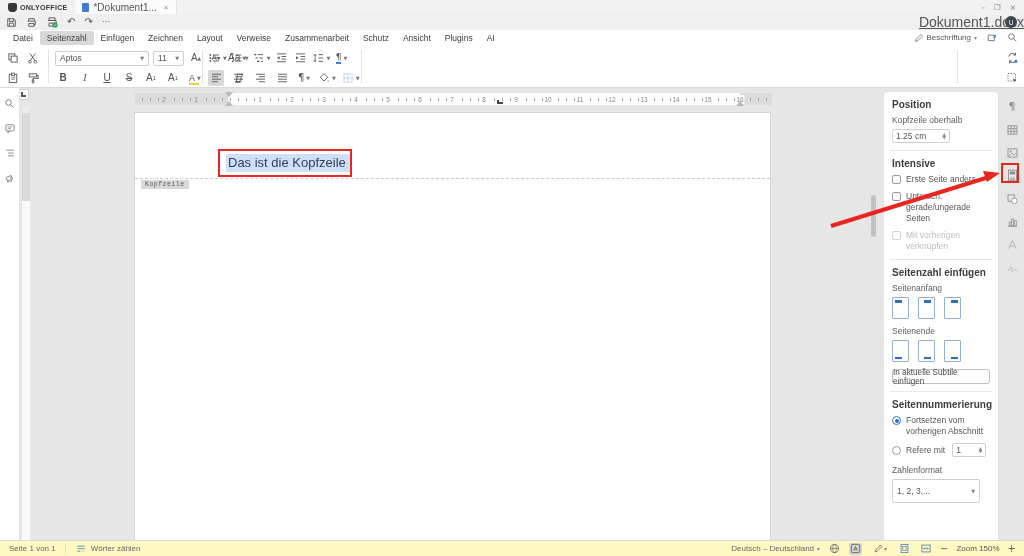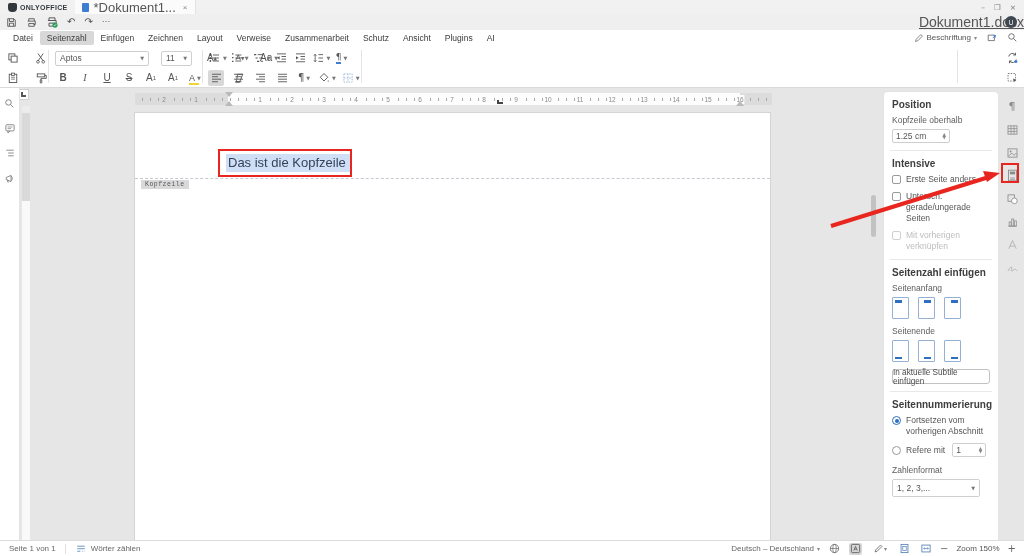--- a/index.html
+++ b/index.html
@@ -7,21 +7,21 @@
   body { font-family:"Liberation Sans", sans-serif; color:#444; background:#e6e6e6; position:relative; }
   .abs { position:absolute; }
 
   
   .tabbar { left:0; top:0; width:1024px; height:14px; background:#f1f1f1; display:flex; align-items:center; }
   .brand { display:flex; align-items:center; gap:3px; padding:0 8px; }
   .brand-logo { width:9px; height:9px; background:#33383d; border-radius:2px 2px 4px 4px; }
   .brand-name { font-size:7px; font-weight:bold; color:#33383d; letter-spacing:.3px; }
   .doc-tab { height:14px; background:#fbfbfb; display:flex; align-items:center; gap:4px; padding:0 7px; border-right:1px solid #e2e2e2; }
   .tab-docicon { width:7px; height:9px; background:#3d7dd4; border-radius:1px; }
-  .tab-label { font-size:13px; color:#555; }
+  .tab-label { font-size:10px; color:#555; }
   .tab-close { font-size:8px; color:#888; margin-left:3px; cursor:pointer; }
   .win-controls { margin-left:auto; display:flex; gap:9px; padding-right:8px; }
   .win-controls span { font-size:7.5px; color:#777; font-family:"DejaVu Sans", sans-serif; }
 
   .titlebar { left:0; top:14px; width:1024px; height:16px; background:#efefef; }
   .quick-access { position:absolute; left:6px; top:1px; display:flex; align-items:center; gap:9px; height:14px; }
   .qa-ic { position:relative; display:flex; align-items:center; }
   .doc-title { position:absolute; left:0; right:0; top:0; height:16px; text-align:right; font-size:14px; color:#555; line-height:16px;text-decoration:underline; }
   .avatar { position:absolute; right:7px; top:2px; width:12px; height:12px; border-radius:50%; background:#3f4850; color:#fff; font-size:6.5px; display:flex; align-items:center; justify-content:center; }
   .uglyph { font-family:"DejaVu Sans", sans-serif; font-size:10px; color:#555; line-height:1; }
@@ -29,21 +29,21 @@
   .menubar { left:0; top:30px; width:1024px; height:15px; background:#fff; display:flex; align-items:center; padding-left:6px; }
   .menu-item { font-size:8.5px; color:#3b3b3b; padding:2px 7px; border-radius:2px; cursor:pointer; white-space:nowrap; }
   .menu-item.active { background:#d8d8d8; }
   .menu-right { position:absolute; right:6px; top:0; height:15px; display:flex; align-items:center; gap:9px; }
   .edit-mode { display:flex; align-items:center; gap:3px; font-size:8px; color:#555; }
   .caret { font-size:6px; color:#888; font-family:"DejaVu Sans", sans-serif; }
 
   
   .toolbar { left:0; top:45px; width:1024px; height:43px; background:#fff; border-bottom:1px solid #dadada; }
   .tb-sep { position:absolute; top:5px; width:1px; height:33px; background:#e4e4e4; }
-  .tb-row { position:absolute; display:flex; align-items:center; gap:12px; height:18px; }
+  .tb-row { position:absolute; display:flex; align-items:center; gap:4px; height:18px; }
   .tb-btn { display:flex; align-items:center; justify-content:center; min-width:16px; height:16px; border-radius:2px; color:#555; cursor:pointer; }
   .tb-btn.active { background:#d8d8d8; }
   .tb-glyph { font-size:10px; line-height:1; font-family:"DejaVu Sans", sans-serif; color:#555; }
   .tb-letter { font-size:10px; line-height:1; color:#555; }
   .b { font-weight:bold; } .i { font-style:italic; } .u { text-decoration:underline; } .s { text-decoration:line-through; }
   .mini { font-size:6px; } .tiny-tri { font-size:4.5px; color:#666; font-family:"DejaVu Sans", sans-serif; }
   .ddc { font-size:5px; color:#777; margin-left:2px; font-family:"DejaVu Sans", sans-serif; }
   .combo { display:flex; align-items:center; justify-content:space-between; border:1px solid #cfcfcf; border-radius:2px; height:15px; background:#fff; font-size:8.5px; color:#555; padding:0 4px; }
   .underbar { position:absolute; left:2px; bottom:1px; width:10px; height:2px; }
   .ic { display:block; }
@@ -101,29 +101,29 @@
   .thumb-row { display:flex; gap:9px; margin:4px 0 7px; }
   .thumb { position:relative; width:17px; height:22px; border:1px solid #94b0d2; border-radius:1px; background:#fff; cursor:pointer; }
   .thumb .mark { position:absolute; width:7px; height:2.5px; background:#2f6fc2; }
   .mk-tl { top:2px; left:2px; } .mk-tc { top:2px; left:4.5px; } .mk-tr { top:2px; right:2px; }
   .mk-bl { bottom:2px; left:2px; } .mk-bc { bottom:2px; left:4.5px; } .mk-br { bottom:2px; right:2px; }
   .p-button { width:100%; height:15px; border:1px solid #c2c2c2; border-radius:3px; background:#fff; font-size:8.2px; color:#4a4a4a; display:flex; align-items:center; justify-content:center; cursor:pointer; margin-top:2px; }
   .radio-row { display:flex; gap:5px; margin-bottom:6px; align-items:flex-start; cursor:pointer; }
   .radio { flex:0 0 9px; width:9px; height:9px; border:1px solid #9a9a9a; border-radius:50%; background:#fff; margin-top:1px; position:relative; }
   .radio.on { border-color:#2e6fc0; }
   .radio.on::after { content:""; position:absolute; left:1.5px; top:1.5px; width:4px; height:4px; border-radius:50%; background:#2e6fc0; }
-  .select { display:flex; align-items:center; justify-content:space-between; border:1px solid #cfcfcf; border-radius:2px; height:18px; padding:0 4px; width:88px; background:#fff; cursor:pointer; }
+  .select { display:flex; align-items:center; justify-content:space-between; border:1px solid #cfcfcf; border-radius:2px; height:24px; padding:0 4px; width:88px; background:#fff; cursor:pointer; }
 
   
   .rightstrip { left:1000px; top:88px; width:24px; height:452px; display:flex; flex-direction:column; align-items:center; padding-top:11px; gap:8px; }
   .rs-btn { width:15px; height:15px; display:flex; align-items:center; justify-content:center; cursor:pointer; color:#8a8a8a; }
   .rs-glyph { font-size:11px; font-family:"DejaVu Sans", sans-serif; color:#8a8a8a; line-height:1; }
 
   
-  .statusbar { left:0; top:540px; width:1024px; height:16px; background:#ffffff; border-top:1px solid #dcdcdc; display:flex; align-items:center; font-size:8px; color:#666; }
+  .statusbar { left:0; top:540px; width:1024px; height:16px; background:#fef9c3; border-top:1px solid #dcdcdc; display:flex; align-items:center; font-size:8px; color:#666; }
   .sb-left { display:flex; align-items:center; height:100%; }
   .sb-item { padding:0 9px; display:flex; align-items:center; gap:4px; height:100%; cursor:pointer; }
   .sb-vsep { width:1px; height:10px; background:#e0e0e0; }
   .sb-right { margin-left:auto; display:flex; align-items:center; gap:8px; padding-right:8px; height:100%; }
   .sb-lang { display:flex; align-items:center; gap:3px; cursor:pointer; }
   .sb-ic { display:flex; align-items:center; justify-content:center; width:13px; height:12px; border-radius:2px; cursor:pointer; }
   .sb-ic.active { background:#d6d6d6; }
   .zoom-lbl { color:#555; }
   .pm { font-size:10px; color:#666; cursor:pointer; font-family:"DejaVu Sans", sans-serif; }
 

